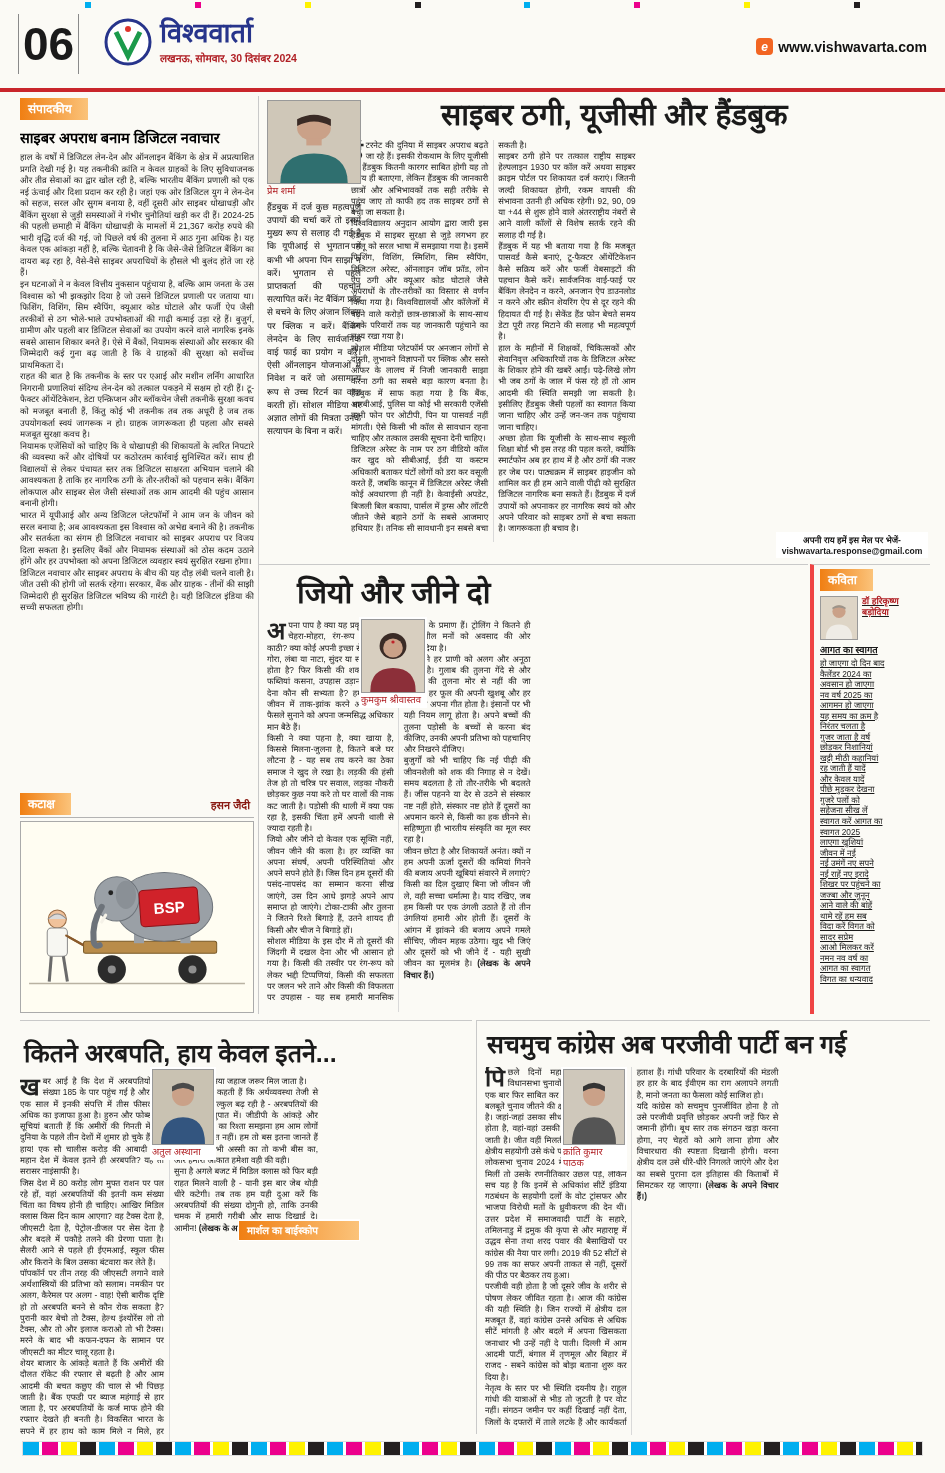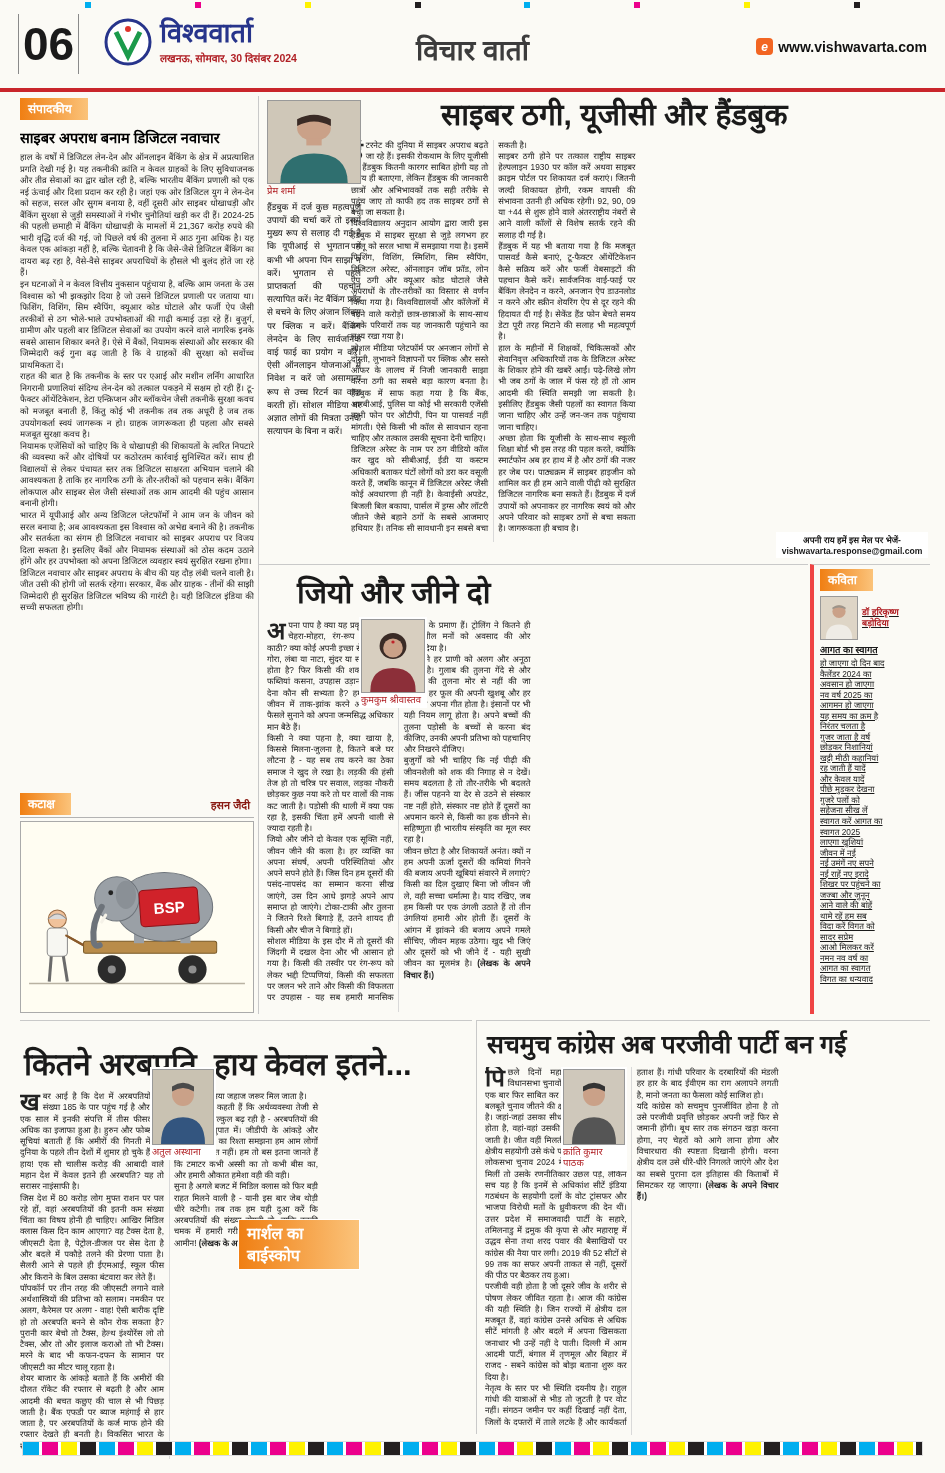--- a/index.html
+++ b/index.html
@@ -63,34 +63,34 @@
 
   
   .jiyo { position:absolute; left:258px; top:564px; width:550px; height:450px; border-left:1px solid #c9c9c9; border-top:1px solid #c9c9c9; padding:4px 4px 0 8px; }
   .jiyo-headline { font-size:30px; font-weight:bold; margin:2px 0 8px 30px; }
   .jiyo .body-cols { columns:4; height:392px; }
   .jiyo-photo { left:100px; top:52px; width:68px; }
   .jiyo-photo .photo { height:74px; }
 
   
   .poem { position:absolute; left:810px; top:564px; width:120px; height:450px; border-left:4px solid #ef4444; border-top:1px solid #c9c9c9; padding:4px 2px 0 6px; overflow:hidden;text-decoration:underline; }
-  .poet-row { display:flex; gap:4px; margin:5px 0 3px; align-items:center; }
+  .poet-row { display:flex; gap:4px; margin:5px 0 3px; align-items:flex-start; }
   .poet-photo { width:38px; height:44px; flex:none; }
   .poet-name { font-size:9px; font-weight:bold; color:#b01f24; line-height:1.2; }
   .poem-title { font-size:9.5px; font-weight:bold; margin:2px 0; }
   .poem-lines { font-size:8.3px; line-height:1.27; color:#222; }
 
   
   .botleft { position:absolute; left:20px; top:1020px; width:452px; height:414px; border-top:1px solid #c9c9c9; padding-top:5px; }
-  .bl-headline { font-size:31px; font-weight:bold; margin:16px 0 7px 4px; }
+  .bl-headline { font-size:25px; font-weight:bold; margin:9px 0 7px 4px; }
   .botleft .body-cols { columns:3; height:368px; }
   .bl-photo { left:130px; top:46px; width:66px; }
   .bl-photo .photo { height:76px; }
   .inset-tab { position:absolute; left:218px; top:198px; width:122px; background:#fff; padding:1px; }
-  .inset-tab .orange-tab { font-size:16px; width:100%; }
+  .inset-tab .orange-tab { font-size:10px; width:100%; }
 
   .botright { position:absolute; left:476px; top:1020px; width:454px; height:414px; border-top:1px solid #c9c9c9; border-left:1px solid #c9c9c9; padding:5px 0 0 8px; }
   .br-headline { font-size:25px; font-weight:bold; margin:0 0 7px 2px; }
   .botright .body-cols { columns:3; height:368px; }
   .br-photo { left:84px; top:46px; width:66px; }
   .br-photo .photo { height:76px; }
 </style>
 </head>
 <body>
 
@@ -115,21 +115,20 @@
           <circle cx="24" cy="24" r="22" fill="#ffffff" stroke="#27348b" stroke-width="3"></circle>
           <path d="M12 14 L24 38 L36 14" stroke="#1b9a4b" stroke-width="5" fill="none"></path>
           <circle cx="24" cy="11" r="3" fill="#e0342b"></circle>
         </svg>
       </span>
       <div class="brand-text">
         <div class="brand-name">विश्ववार्ता</div>
         <div class="brand-date">लखनऊ, सोमवार, 30 दिसंबर 2024</div>
       </div>
     </div>
-    <div class="section-name">विचार वार्ता</div>
     <div class="site">
       <span class="e-badge">e</span>
       <span class="site-url">www.vishwavarta.com</span>
     </div>
   </header>
   <div class="red-rule"></div>
 
   <section class="editorial">
     <div class="orange-tab">संपादकीय</div>
     <h2 class="ed-title">साइबर अपराध बनाम डिजिटल नवाचार</h2>

